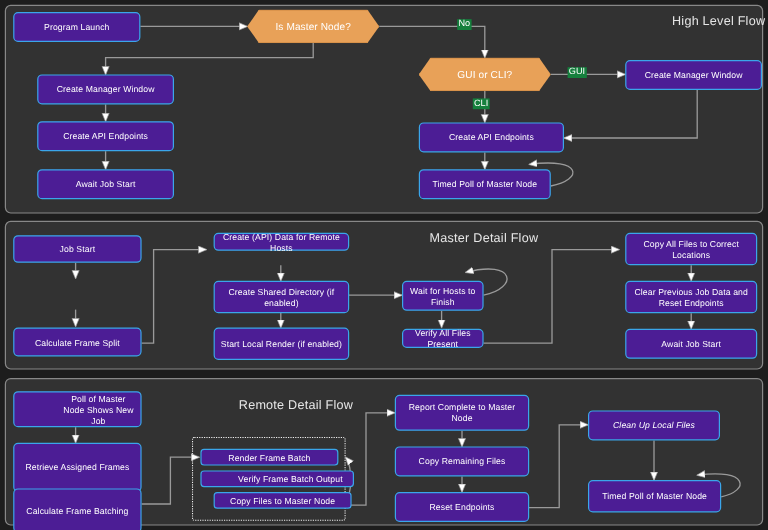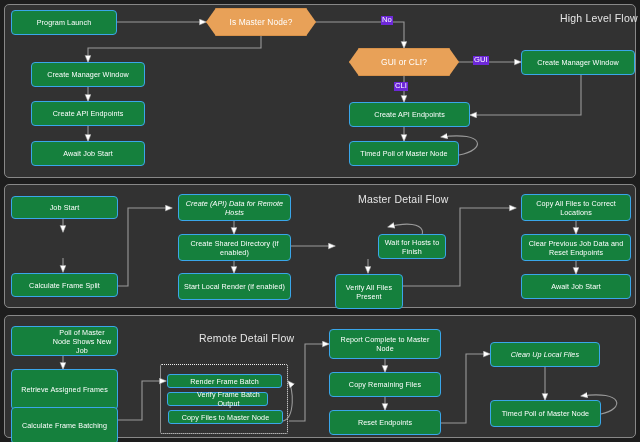--- a/index.html
+++ b/index.html
@@ -38,21 +38,21 @@
     justify-content:center;
     text-align:center;
     color:#ffffff;
     font-size:7.2px;
     line-height:1.25;
     letter-spacing:.1px;
     padding:1px 3px;
     z-index:4;
   }
   .node.box{
-    background:#15803d;
+    background:#4c1d95;
     border:1px solid #3aa6ea;
     border-radius:4px;
   }
   .node.box.small{border-radius:3px;}
   .node.hex{
     background:#e8a158;
     color:#ffffff;
     font-size:8.4px;
     border:1px solid #d8924a;
     clip-path:polygon(9% 0%, 91% 0%, 100% 50%, 91% 100%, 9% 100%, 0% 50%);
@@ -64,21 +64,21 @@
     position:absolute;
     border:1.5px dotted #f0f0f0;
     border-radius:2px;
     background:transparent;
     z-index:2;
     box-sizing:border-box;
   }
 
   .edge-label{
     position:absolute;
-    background:#6d28d9;
+    background:#15803d;
     color:#ffffff;
     font-size:7.6px;
     padding:0 1px;
     line-height:1.15;
     z-index:6;
     white-space:nowrap;
   }
   svg.links{position:absolute;left:0;top:0;width:640px;height:442px;z-index:3;pointer-events:none;}
   .ln{stroke:#9a9a9a;stroke-width:1.1;fill:none;}
 </style>
@@ -188,47 +188,47 @@
 
   <div class="edge-label" style="left:381px;top:16px;">No</div>
   <div class="edge-label" style="left:473px;top:56px;">GUI</div>
   <div class="edge-label" style="left:394px;top:82px;">CLI</div>
 
   <div class="node box" style="left:11px;top:196px;width:107px;height:23px;">Job Start</div>
 
 
   <div class="node box" style="left:11px;top:273px;width:107px;height:24px;">Calculate Frame Split</div>
 
-  <div class="node box" style="left:178px;top:194px;width:113px;height:27px;font-style:italic;">Create (API) Data for Remote Hosts</div>
+  <div class="node box" style="left:178px;top:194px;width:113px;height:15px;">Create (API) Data for Remote Hosts</div>
 
   <div class="node box" style="left:178px;top:234px;width:113px;height:27px;">Create Shared Directory (if enabled)</div>
 
   <div class="node box" style="left:178px;top:273px;width:113px;height:27px;">Start Local Render (if enabled)</div>
 
-  <div class="node box" style="left:335px;top:234px;width:68px;height:25px;margin-left:43px;">Wait for Hosts to Finish</div>
-
-  <div class="node box" style="left:335px;top:274px;width:68px;height:35px;">Verify All Files Present</div>
+  <div class="node box" style="left:335px;top:234px;width:68px;height:25px;">Wait for Hosts to Finish</div>
+
+  <div class="node box" style="left:335px;top:274px;width:68px;height:16px;">Verify All Files Present</div>
 
   <div class="node box" style="left:521px;top:194px;width:110px;height:27px;">Copy All Files to Correct Locations</div>
 
   <div class="node box" style="left:521px;top:234px;width:110px;height:27px;">Clear Previous Job Data and Reset Endpoints</div>
 
   <div class="node box" style="left:521px;top:274px;width:110px;height:25px;">Await Job Start</div>
 
   <div class="node box" style="left:11px;top:326px;width:107px;height:30px;padding-left:38px;">Poll of Master Node Shows New Job</div>
 
   <div class="node box" style="left:11px;top:369px;width:107px;height:41px;">Retrieve Assigned Frames</div>
 
   <div class="node box" style="left:11px;top:407px;width:107px;height:37px;">Calculate Frame Batching</div>
 
   <div class="node box small" style="left:167px;top:374px;width:115px;height:14px;">Render Frame Batch</div>
 
-  <div class="node box small" style="left:167px;top:392px;width:101px;height:14px;padding-left:25px;">Verify Frame Batch Output</div>
-
-  <div class="node box small" style="left:168px;top:410px;width:115px;height:14px;">Copy Files to Master Node</div>
+  <div class="node box small" style="left:167px;top:392px;width:128px;height:14px;padding-left:25px;">Verify Frame Batch Output</div>
+
+  <div class="node box small" style="left:178px;top:410px;width:115px;height:14px;">Copy Files to Master Node</div>
 
   <div class="node box" style="left:329px;top:329px;width:112px;height:30px;">Report Complete to Master Node</div>
 
   <div class="node box" style="left:329px;top:372px;width:112px;height:25px;">Copy Remaining Files</div>
 
   <div class="node box" style="left:329px;top:410px;width:112px;height:25px;">Reset Endpoints</div>
 
   <div class="node box" style="left:490px;top:342px;width:110px;height:25px;font-style:italic;">Clean Up Local Files</div>
 
   <div class="node box" style="left:490px;top:400px;width:111px;height:27px;">Timed Poll of Master Node</div>

